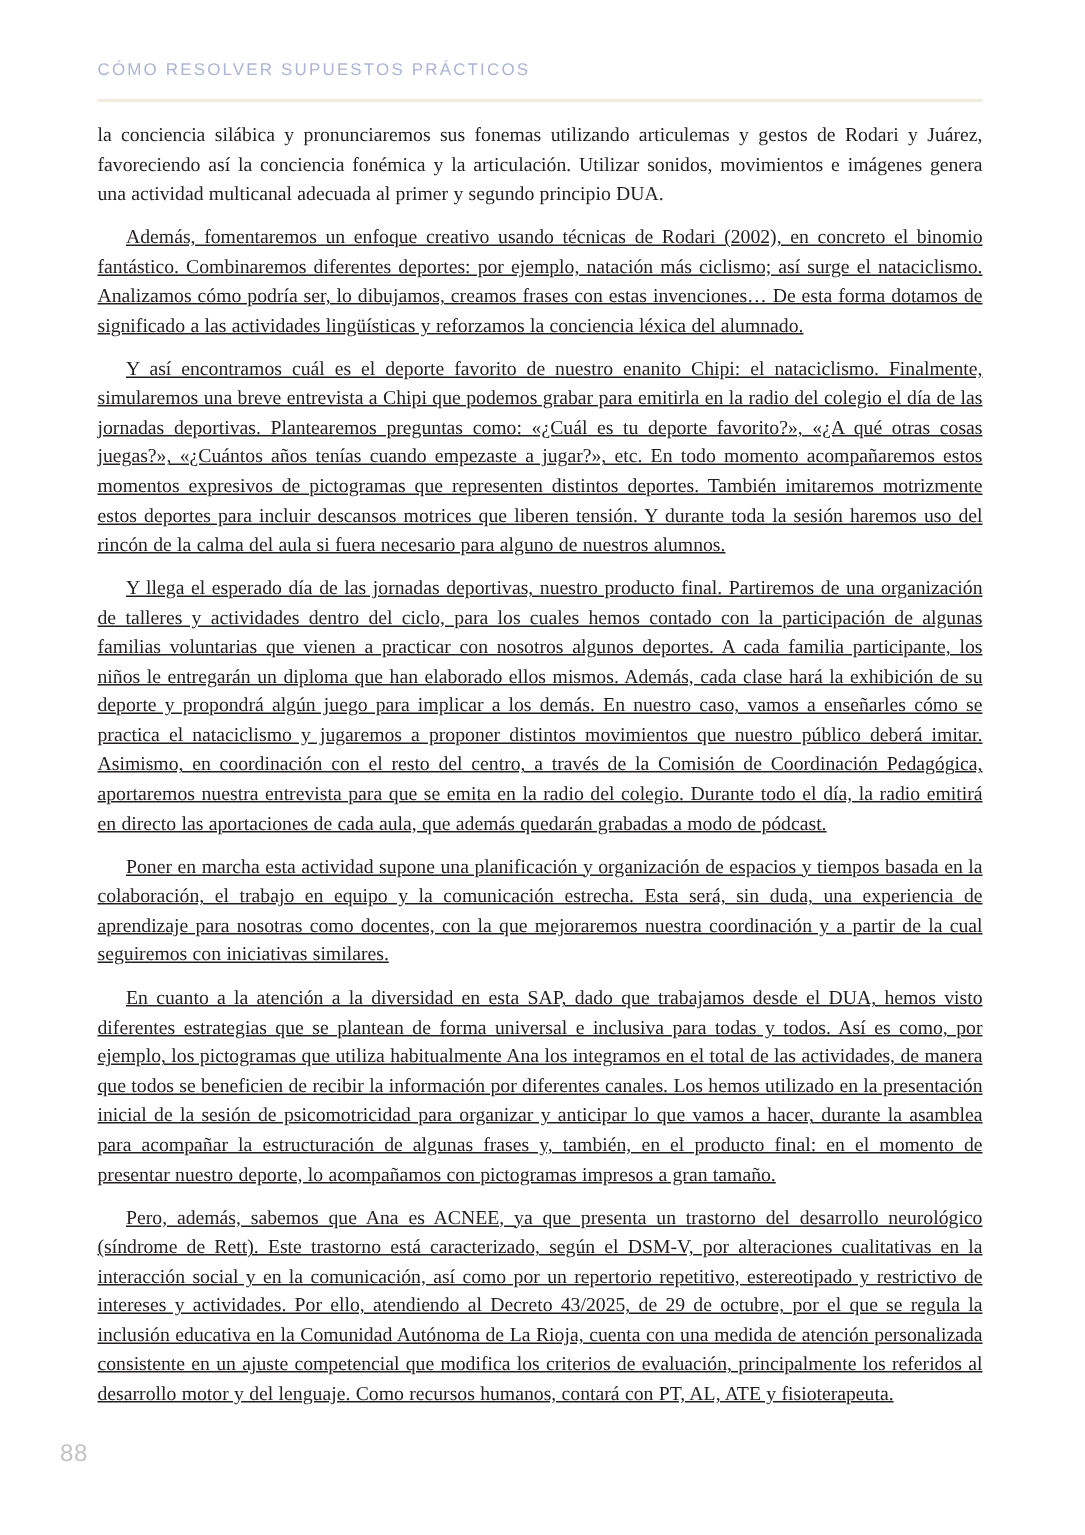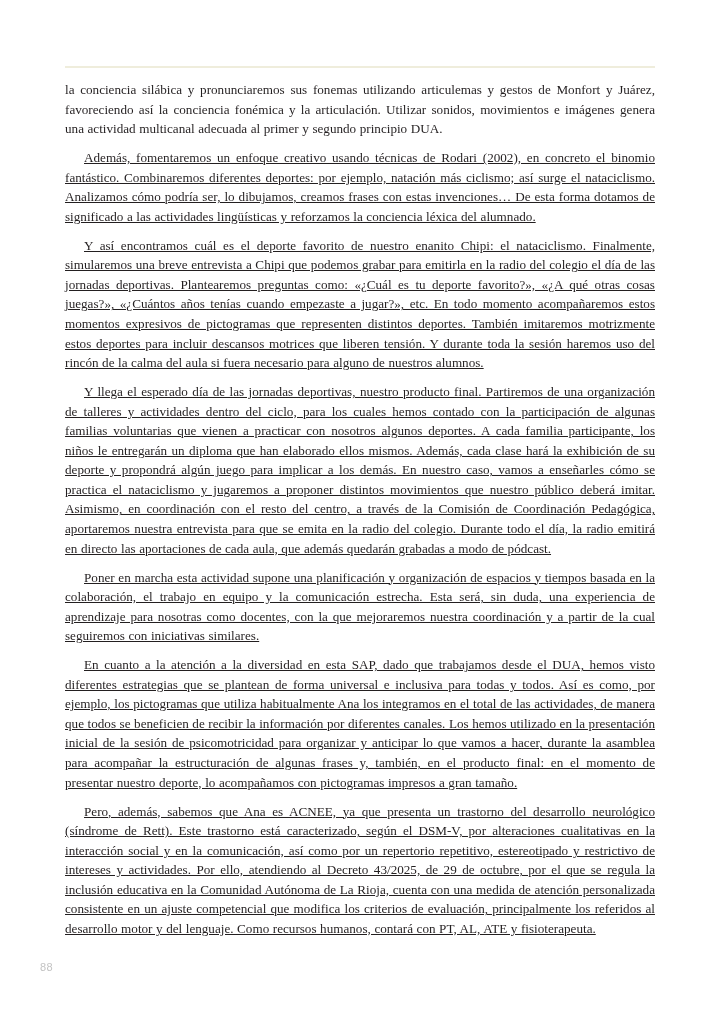--- a/index.html
+++ b/index.html
@@ -77,35 +77,38 @@
     text-indent: 0;
     margin-top: 0;
   }
 
   
   #folio {
     position: absolute;
     left: 40px;
     top: 961px;
     font-family: "Liberation Sans", sans-serif;
-    font-size: 11px;
+    font-size: 16px;
     color: #c3c3c3;
     letter-spacing: 0.4px;
   }
 </style>
 </head>
 <body>
 
 <div id="page">
 
+  <div id="running-head">
+    <div id="running-head-text">CÓMO RESOLVER SUPUESTOS PRÁCTICOS</div>
+  </div>
 
   <div id="header-rule"></div>
 
   <div id="text-column">
-    <p class="para first">la conciencia silábica y pronunciaremos sus fonemas utilizando articulemas y gestos de Monfort y Juárez, favoreciendo así la conciencia fonémica y la articulación. Utilizar sonidos, movimientos e imágenes genera una actividad multicanal adecuada al primer y segundo principio DUA.</p>
+    <p class="para first">la conciencia silábica y pronunciaremos sus fonemas utilizando articulemas y gestos de Rodari y Juárez, favoreciendo así la conciencia fonémica y la articulación. Utilizar sonidos, movimientos e imágenes genera una actividad multicanal adecuada al primer y segundo principio DUA.</p>
     <p class="para indent">Además, fomentaremos un enfoque creativo usando técnicas de Rodari (2002), en concreto el binomio fantástico. Combinaremos diferentes deportes: por ejemplo, natación más ciclismo; así surge el nataciclismo. Analizamos cómo podría ser, lo dibujamos, creamos frases con estas invenciones… De esta forma dotamos de significado a las actividades lingüísticas y reforzamos la conciencia léxica del alumnado.</p>
     <p class="para indent">Y así encontramos cuál es el deporte favorito de nuestro enanito Chipi: el nataciclismo. Finalmente, simularemos una breve entrevista a Chipi que podemos grabar para emitirla en la radio del colegio el día de las jornadas deportivas. Plantearemos preguntas como: «¿Cuál es tu deporte favorito?», «¿A qué otras cosas juegas?», «¿Cuántos años tenías cuando empezaste a jugar?», etc. En todo momento acompañaremos estos momentos expresivos de pictogramas que representen distintos deportes. También imitaremos motrizmente estos deportes para incluir descansos motrices que liberen tensión. Y durante toda la sesión haremos uso del rincón de la calma del aula si fuera necesario para alguno de nuestros alumnos.</p>
     <p class="para indent">Y llega el esperado día de las jornadas deportivas, nuestro producto final. Partiremos de una organización de talleres y actividades dentro del ciclo, para los cuales hemos contado con la participación de algunas familias voluntarias que vienen a practicar con nosotros algunos deportes. A cada familia participante, los niños le entregarán un diploma que han elaborado ellos mismos. Además, cada clase hará la exhibición de su deporte y propondrá algún juego para implicar a los demás. En nuestro caso, vamos a enseñarles cómo se practica el nataciclismo y jugaremos a proponer distintos movimientos que nuestro público deberá imitar. Asimismo, en coordinación con el resto del centro, a través de la Comisión de Coordinación Pedagógica, aportaremos nuestra entrevista para que se emita en la radio del colegio. Durante todo el día, la radio emitirá en directo las aportaciones de cada aula, que además quedarán grabadas a modo de pódcast.</p>
     <p class="para indent">Poner en marcha esta actividad supone una planificación y organización de espacios y tiempos basada en la colaboración, el trabajo en equipo y la comunicación estrecha. Esta será, sin duda, una experiencia de aprendizaje para nosotras como docentes, con la que mejoraremos nuestra coordinación y a partir de la cual seguiremos con iniciativas similares.</p>
     <p class="para indent">En cuanto a la atención a la diversidad en esta SAP, dado que trabajamos desde el DUA, hemos visto diferentes estrategias que se plantean de forma universal e inclusiva para todas y todos. Así es como, por ejemplo, los pictogramas que utiliza habitualmente Ana los integramos en el total de las actividades, de manera que todos se beneficien de recibir la información por diferentes canales. Los hemos utilizado en la presentación inicial de la sesión de psicomotricidad para organizar y anticipar lo que vamos a hacer, durante la asamblea para acompañar la estructuración de algunas frases y, también, en el producto final: en el momento de presentar nuestro deporte, lo acompañamos con pictogramas impresos a gran tamaño.</p>
     <p class="para indent">Pero, además, sabemos que Ana es ACNEE, ya que presenta un trastorno del desarrollo neurológico (síndrome de Rett). Este trastorno está caracterizado, según el DSM-V, por alteraciones cualitativas en la interacción social y en la comunicación, así como por un repertorio repetitivo, estereotipado y restrictivo de intereses y actividades. Por ello, atendiendo al Decreto 43/2025, de 29 de octubre, por el que se regula la inclusión educativa en la Comunidad Autónoma de La Rioja, cuenta con una medida de atención personalizada consistente en un ajuste competencial que modifica los criterios de evaluación, principalmente los referidos al desarrollo motor y del lenguaje. Como recursos humanos, contará con PT, AL, ATE y fisioterapeuta.</p>
   </div>
 
   <div id="folio">88</div>
 

